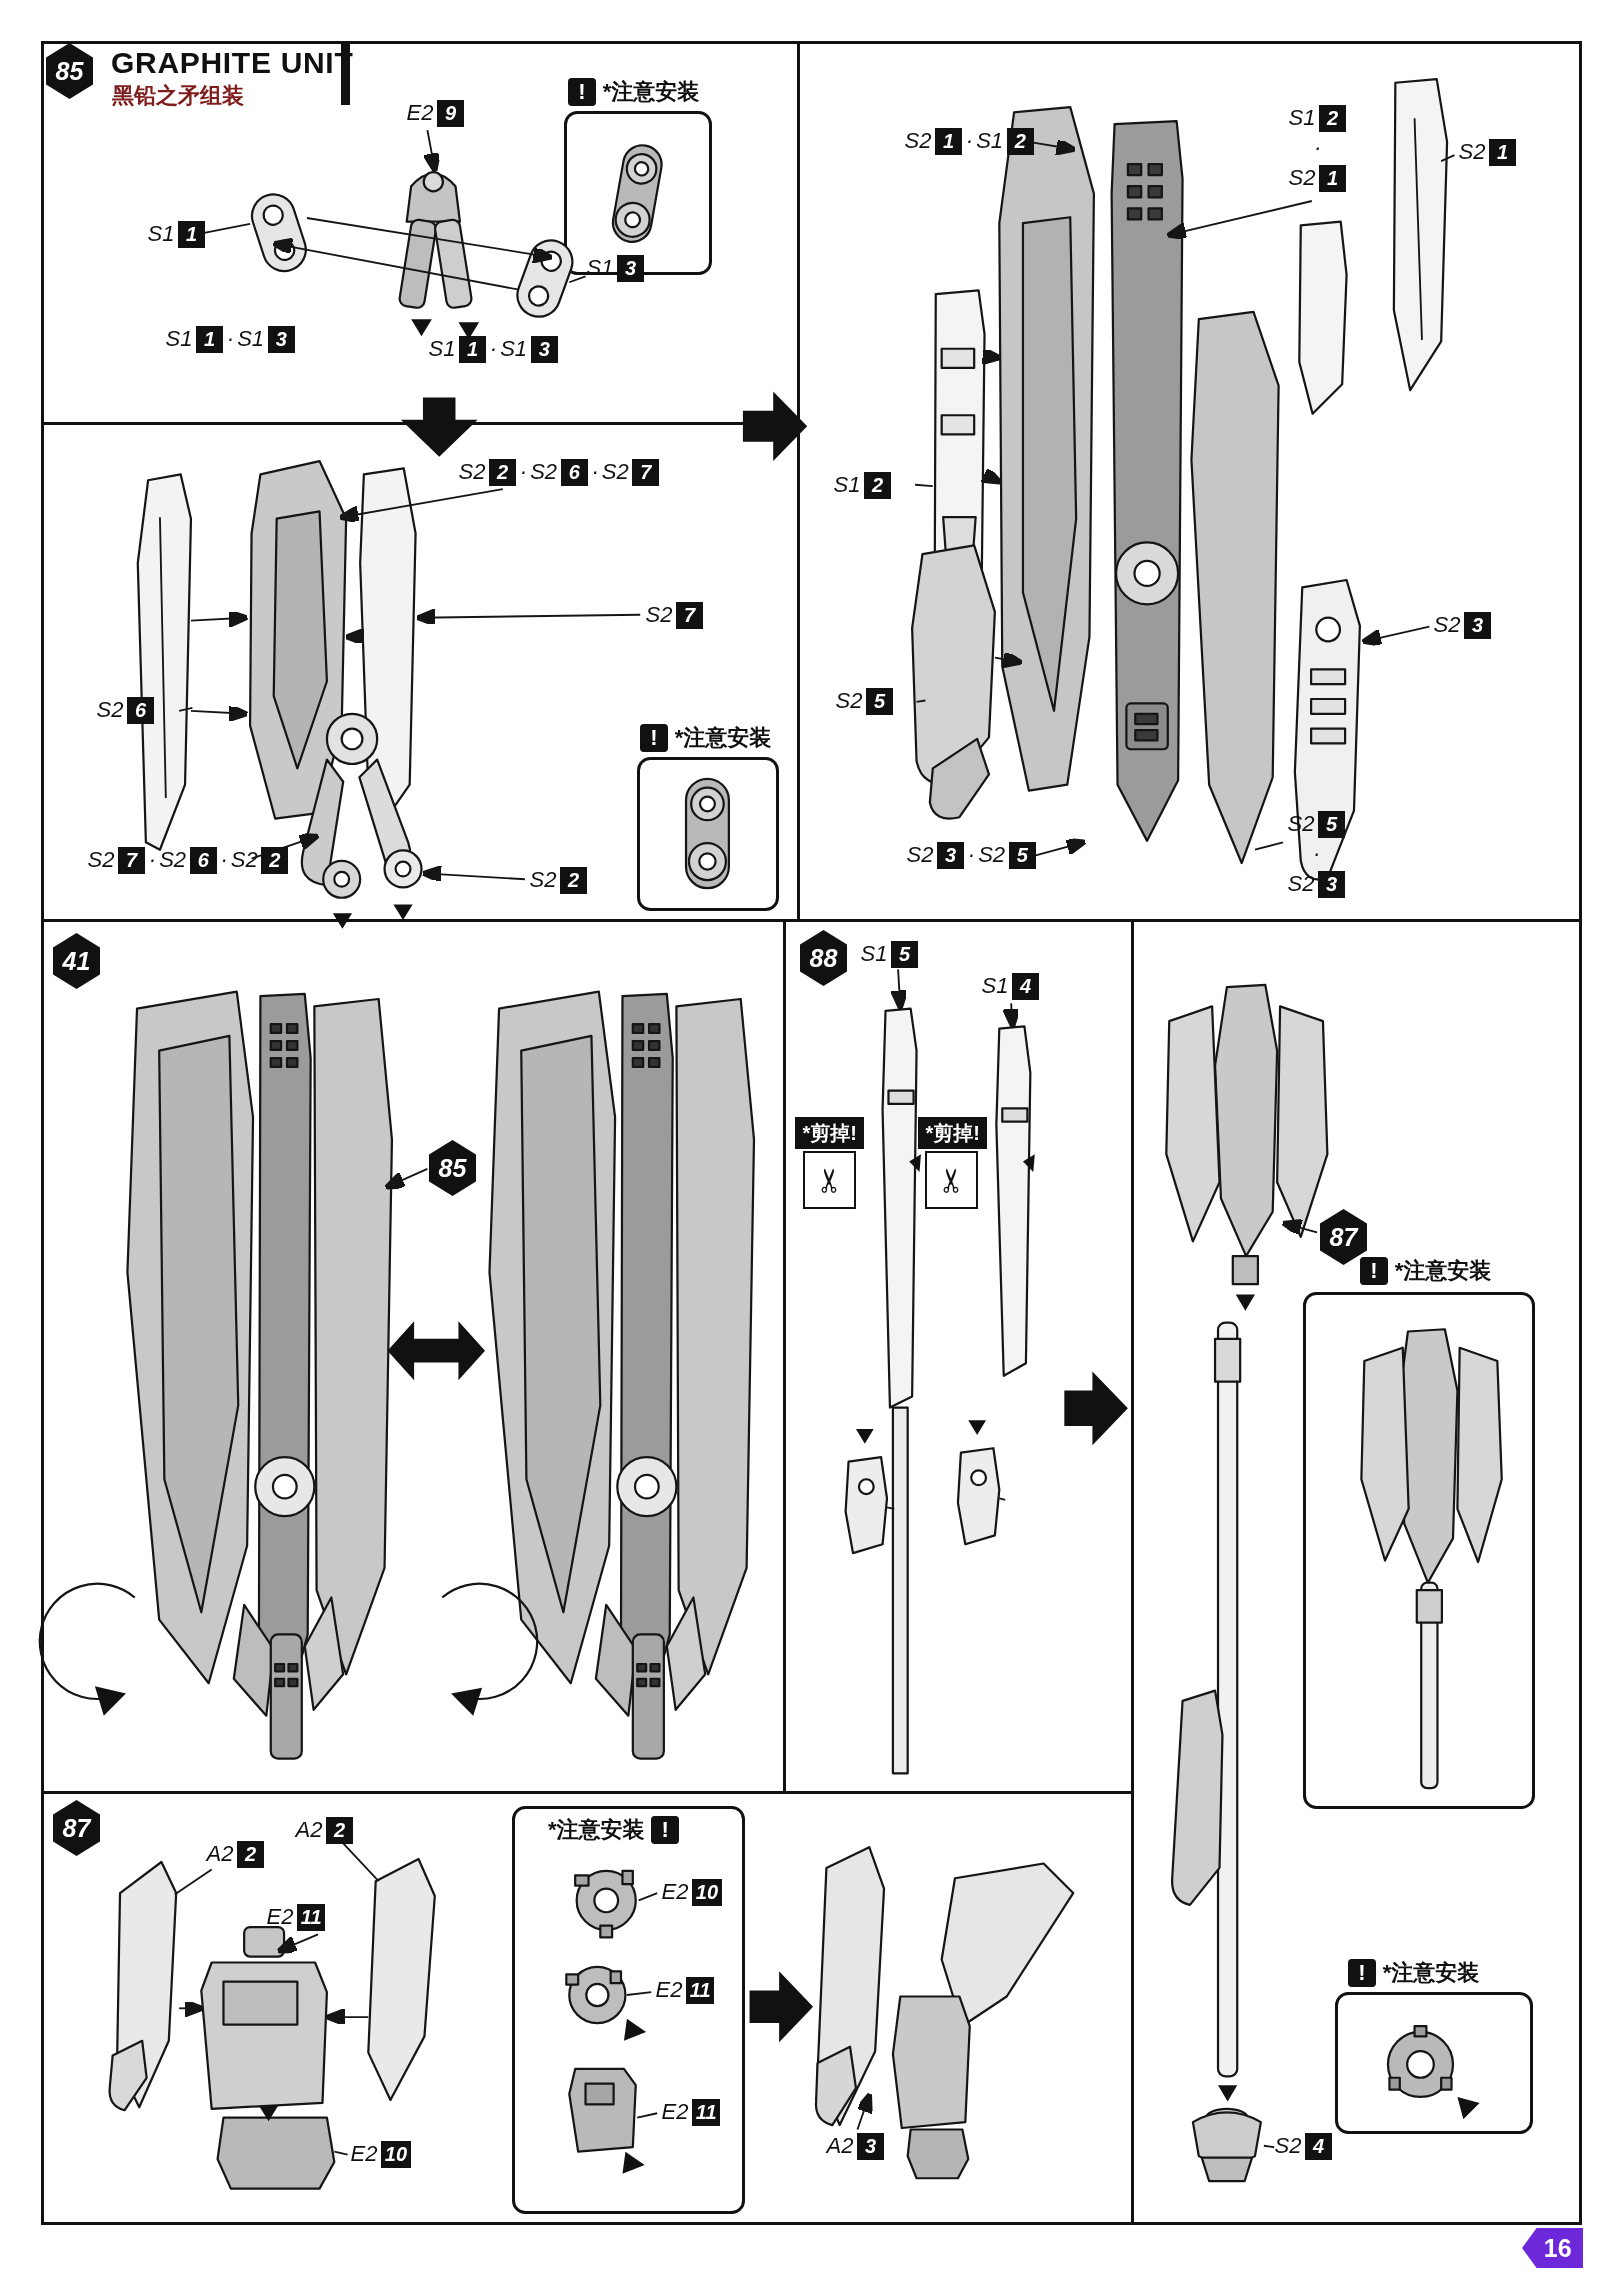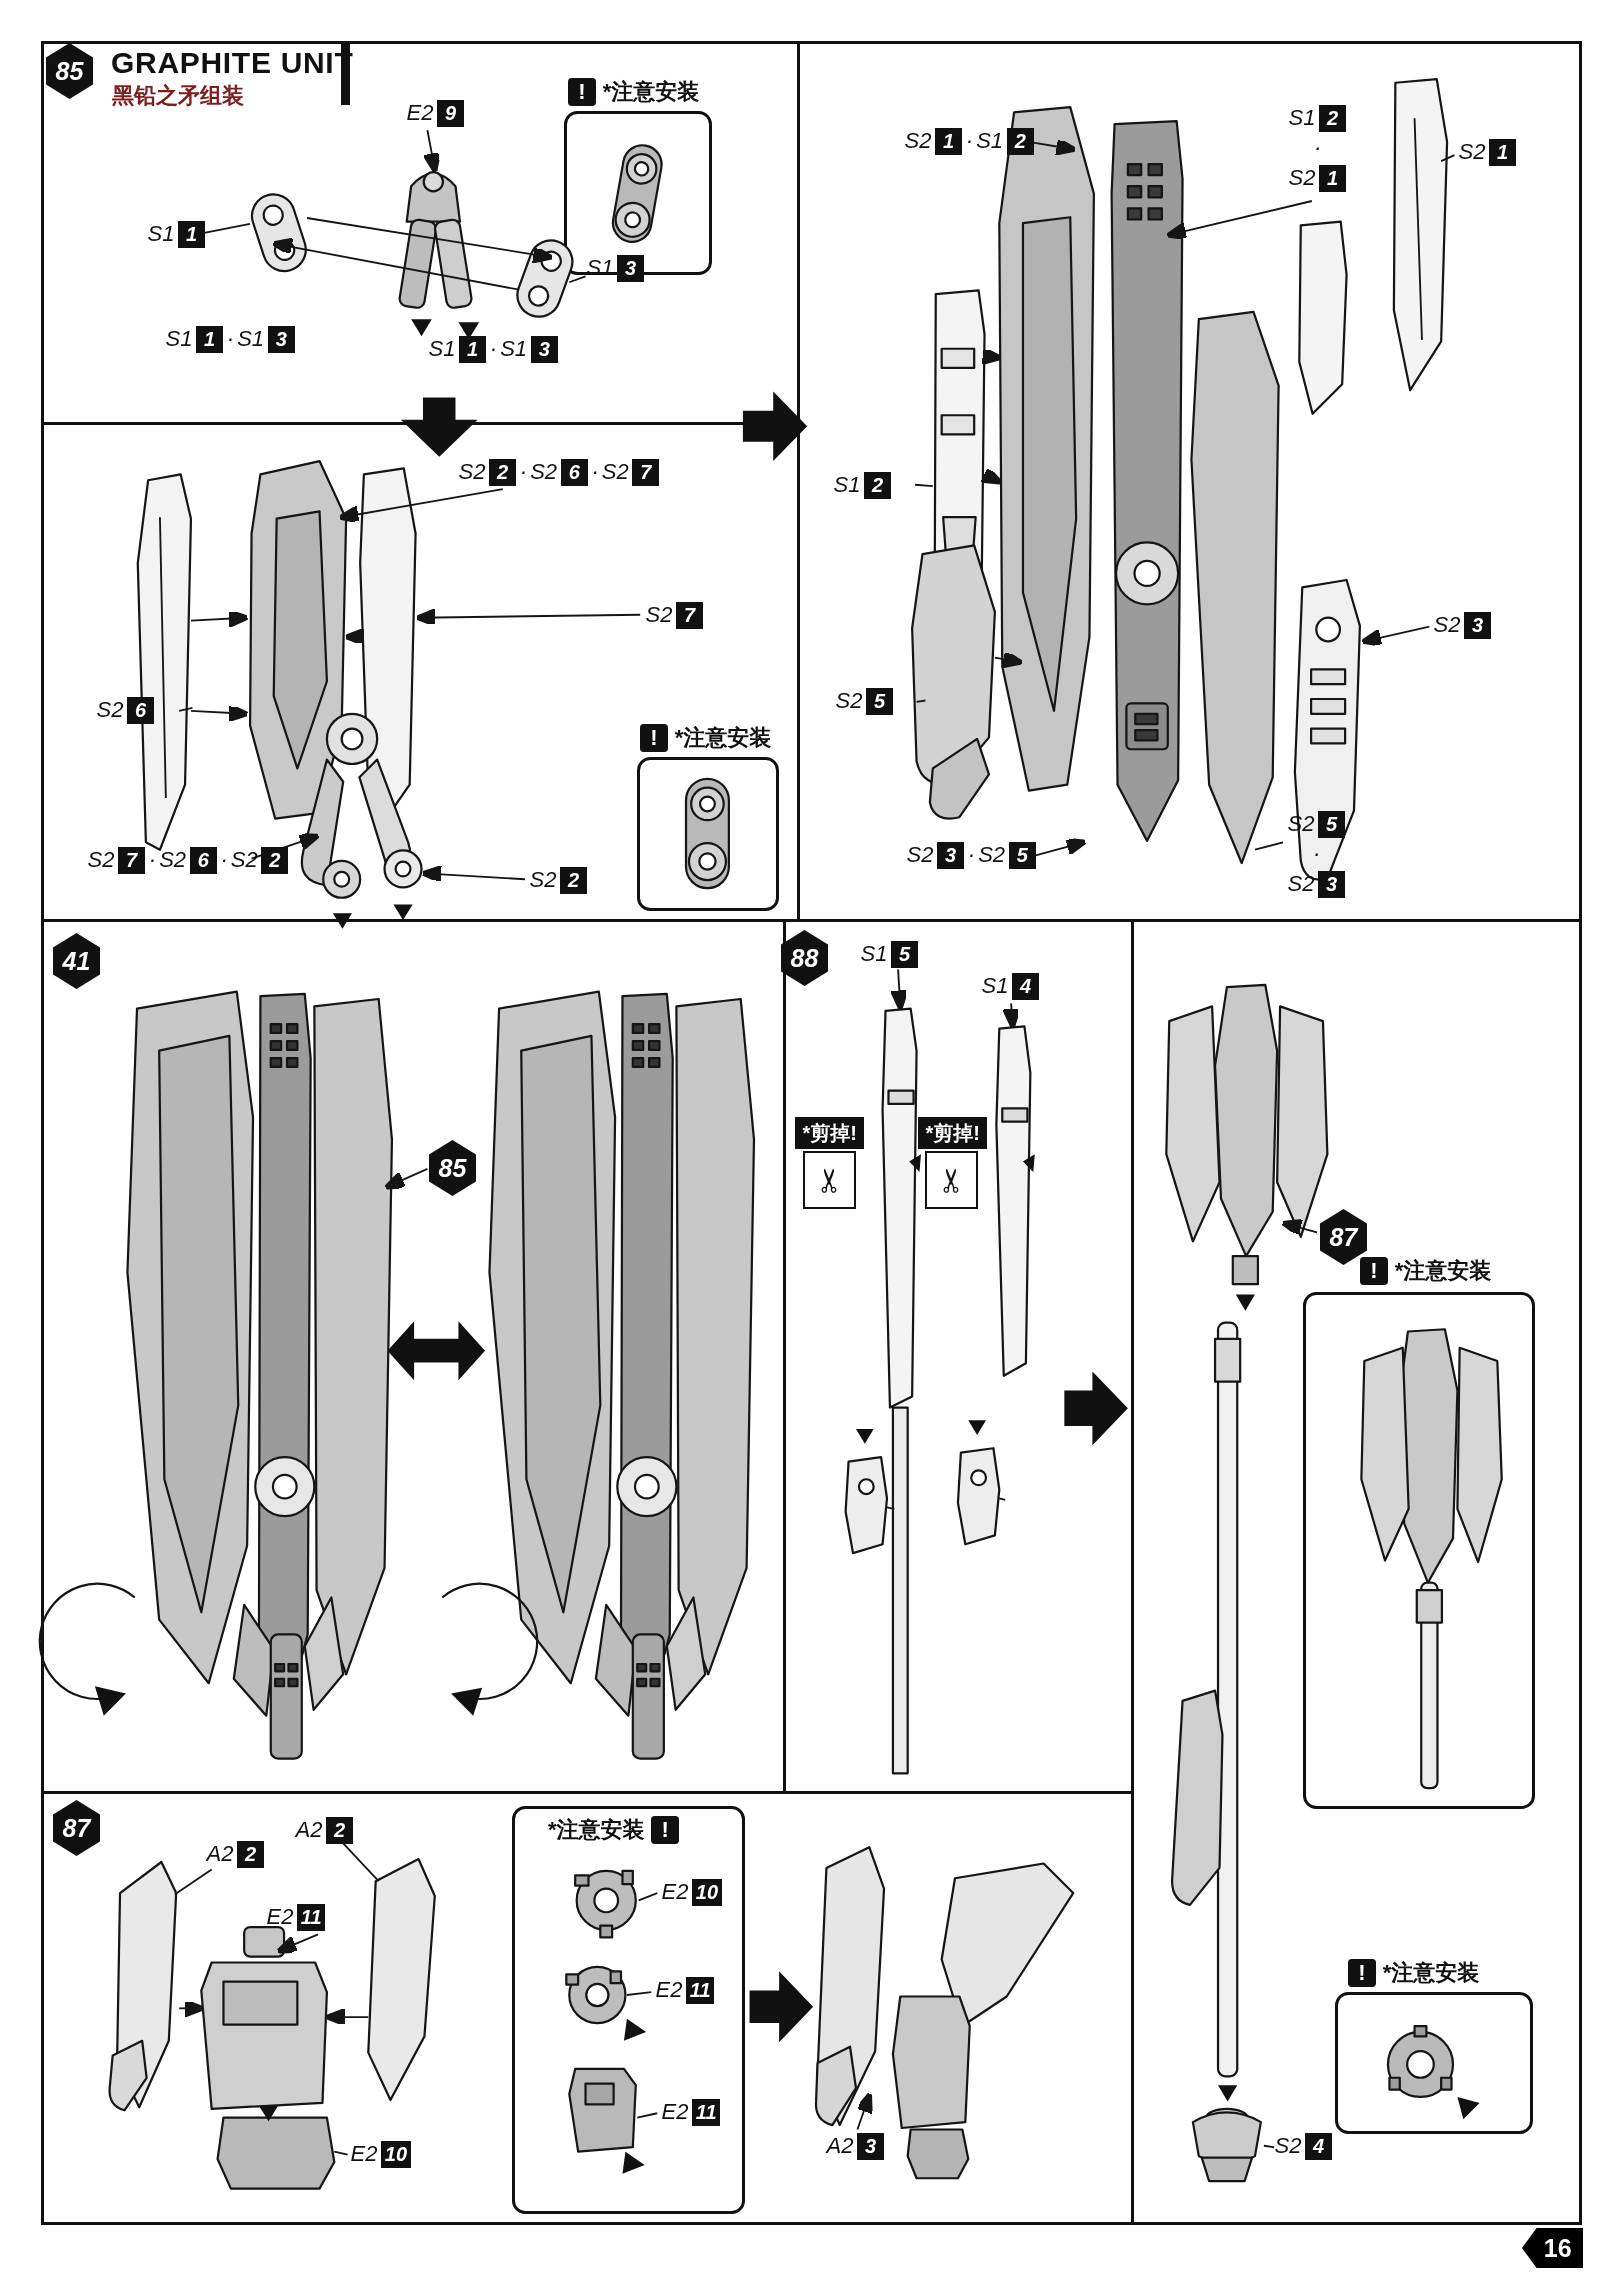--- a/index.html
+++ b/index.html
@@ -44,21 +44,21 @@
               font-weight: bold; line-height: 1; padding: 6px 7.4px; z-index: 8; }
   .cut-iconbox { position: absolute; width: 53px; height: 58px; border: 2.2px solid #111;
                  background: #fff; display: flex; align-items: center; justify-content: center;
                  z-index: 8; }
   .cutter { font-size: 33px; transform: rotate(-90deg); color: #111; }
 
   .footer-title { position: absolute; left: 813px; top: 2233px; width: 702px; text-align: right;
                   font-family: "Liberation Serif", serif; font-weight: bold; font-size: 27px;
                   letter-spacing: 1.5px; color: #111; z-index: 9; }
   .page-tag { position: absolute; left: 1522px; top: 2228px; width: 61px; height: 40px;
-              background: #000000; color: #fff; display: flex; align-items: center;
+              background: #6d28d9; color: #fff; display: flex; align-items: center;
               justify-content: center; padding-left: 10.3px; font-size: 25px; font-weight: bold;
               clip-path: polygon(24% 0, 100% 0, 100% 100%, 24% 100%, 0 50%); z-index: 9; }
 
   .art { position: absolute; left: 0; top: 0; z-index: 6; pointer-events: none; }
   svg line { stroke: #151515; stroke-width: 2.5; }
   svg polygon, svg path, svg rect, svg circle, svg ellipse
       { stroke: #151515; stroke-width: 3; stroke-linejoin: round; }
   svg .chev { fill: #111; stroke: none; }
   .flow polygon { fill: #111; stroke: none; }
 </style>
@@ -577,21 +577,21 @@
       <div class="plabel" style="left: 1273px; top: 2131px;">
         <div class="plabel-row">
           <span class="ptxt">S2</span>
           <span class="chip">4</span>
         </div>
       </div>
     </div>
   <div class="badges-layer">
       <div class="hex-badge" style="left: 46px; top: 43px;">85</div>
       <div class="hex-badge" style="left: 53px; top: 933px;">41</div>
-      <div class="hex-badge" style="left: 781px; top: 930px;">88</div>
+      <div class="hex-badge" style="left: 800px; top: 930px;">88</div>
       <div class="hex-badge" style="left: 429px; top: 1140px;">85</div>
       <div class="hex-badge" style="left: 1320px; top: 1209px;">87</div>
       <div class="hex-badge" style="left: 53px; top: 1800px;">87</div>
     </div>
 
   <div class="page-tag">16</div>
 
 </div>
 
 

